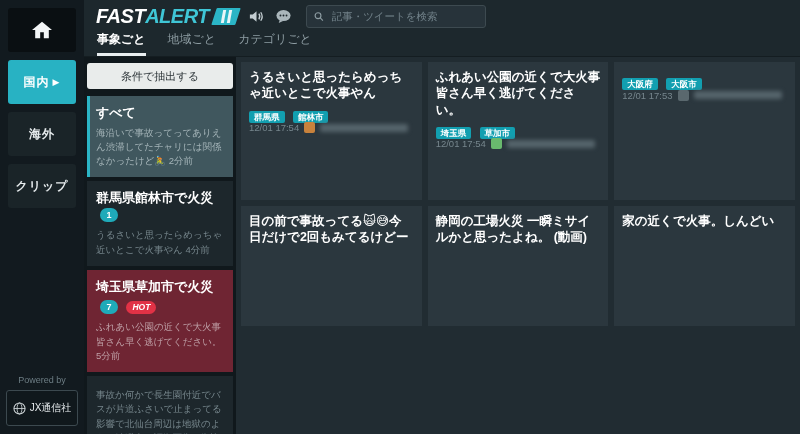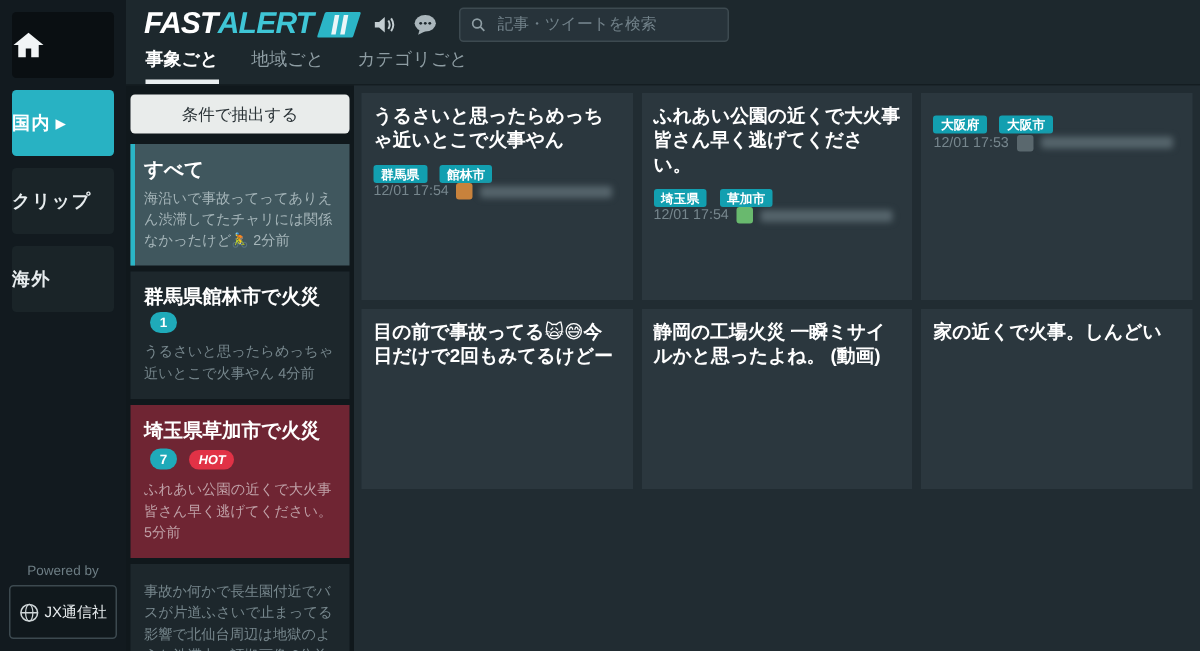--- a/index.html
+++ b/index.html
@@ -9,21 +9,21 @@
     font-family:"Liberation Sans","DejaVu Sans",sans-serif;
     -webkit-font-smoothing:antialiased;
   }
   .app{display:flex;width:800px;height:434px;}
 
   
   .nav{width:84px;background:#121a1f;display:flex;flex-direction:column;align-items:center;position:relative;flex-shrink:0;}
   .nav-tile{
     width:68px;height:44px;margin-top:8px;border-radius:3px;
     background:#1a2428;color:#e7ecee;font-size:12px;font-weight:bold;
-    display:flex;align-items:center;justify-content:flex-start;cursor:pointer;letter-spacing:1px;
+    display:flex;align-items:center;justify-content:center;cursor:pointer;letter-spacing:1px;
   }
   .nav-tile.home{background:#0a0f12;}
   .nav-tile.active{background:#28b2c3;color:#fff;}
   .nav-tile .caret{font-size:9px;margin-left:3px;}
   .home-svg{width:22px;height:20px;}
   .nav-bottom{position:absolute;bottom:8px;left:0;width:84px;text-align:center;}
   .powered{color:#6d7d84;font-size:9px;margin-bottom:5px;}
   .jx-box{
     margin:0 auto;width:70px;height:34px;border:1px solid #3c494f;border-radius:3px;
     display:flex;align-items:center;justify-content:center;gap:4px;color:#e7ecee;font-size:10px;background:#10181c;
@@ -154,24 +154,24 @@
     <div class="nav-tile home">
       <svg class="home-svg" viewBox="0 0 24 22">
         <path d="M12 2 L23 11 L19.5 11 L19.5 20 L14 20 L14 13.5 L10 13.5 L10 20 L4.5 20 L4.5 11 L1 11 Z" fill="#f2f5f6"></path>
       </svg>
     </div>
     <div class="nav-tile active">
       <span>国内</span>
       <span class="caret">▶</span>
     </div>
     <div class="nav-tile">
+      <span>海外</span>
+    </div>
+    <div class="nav-tile">
       <span>クリップ</span>
-    </div>
-    <div class="nav-tile">
-      <span>海外</span>
     </div>
     <div class="nav-bottom">
       <div class="powered">Powered by</div>
       <div class="jx-box">
         <svg width="13" height="13" viewBox="0 0 14 14">
           <circle cx="7" cy="7" r="6" fill="none" stroke="#cfd6d8" stroke-width="1.1"></circle>
           <ellipse cx="7" cy="7" rx="2.6" ry="6" fill="none" stroke="#cfd6d8" stroke-width="0.9"></ellipse>
           <line x1="1" y1="7" x2="13" y2="7" stroke="#cfd6d8" stroke-width="0.9"></line>
         </svg>
         <span>JX通信社</span>

